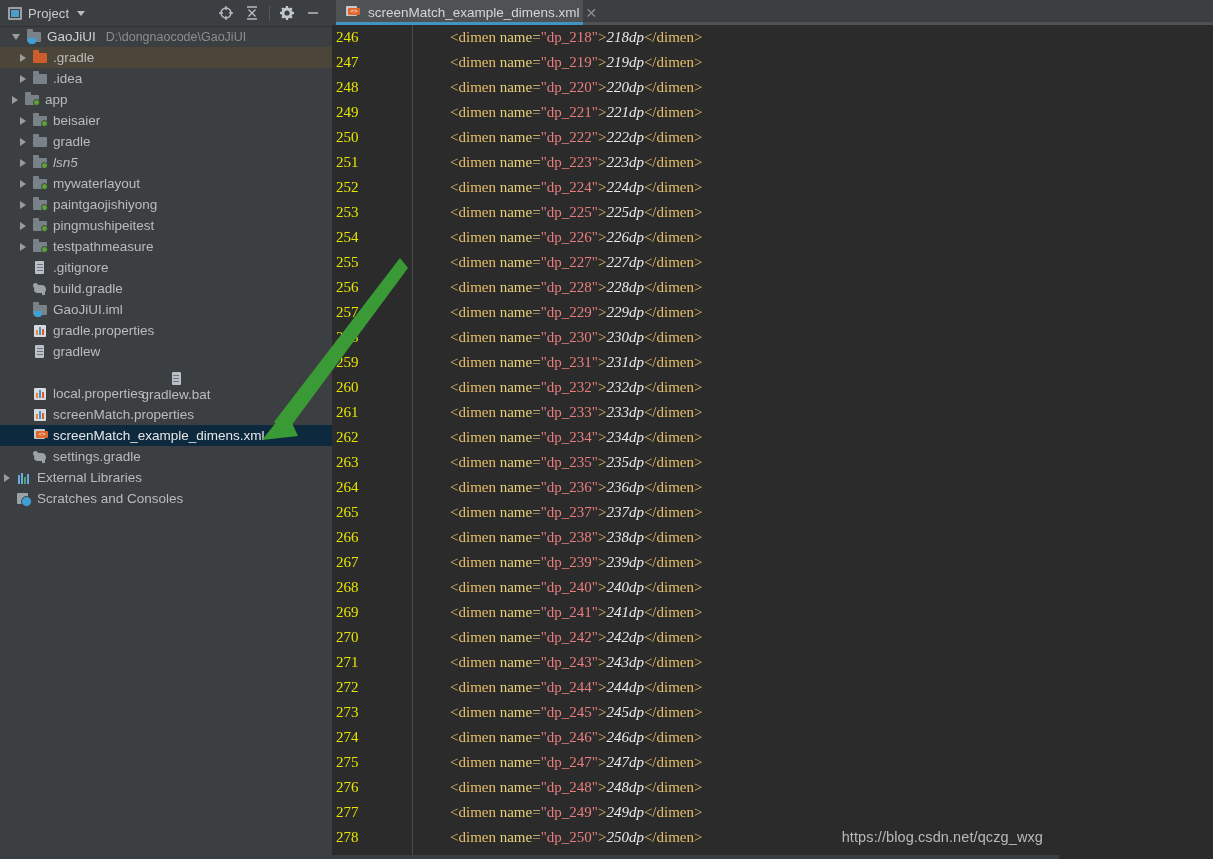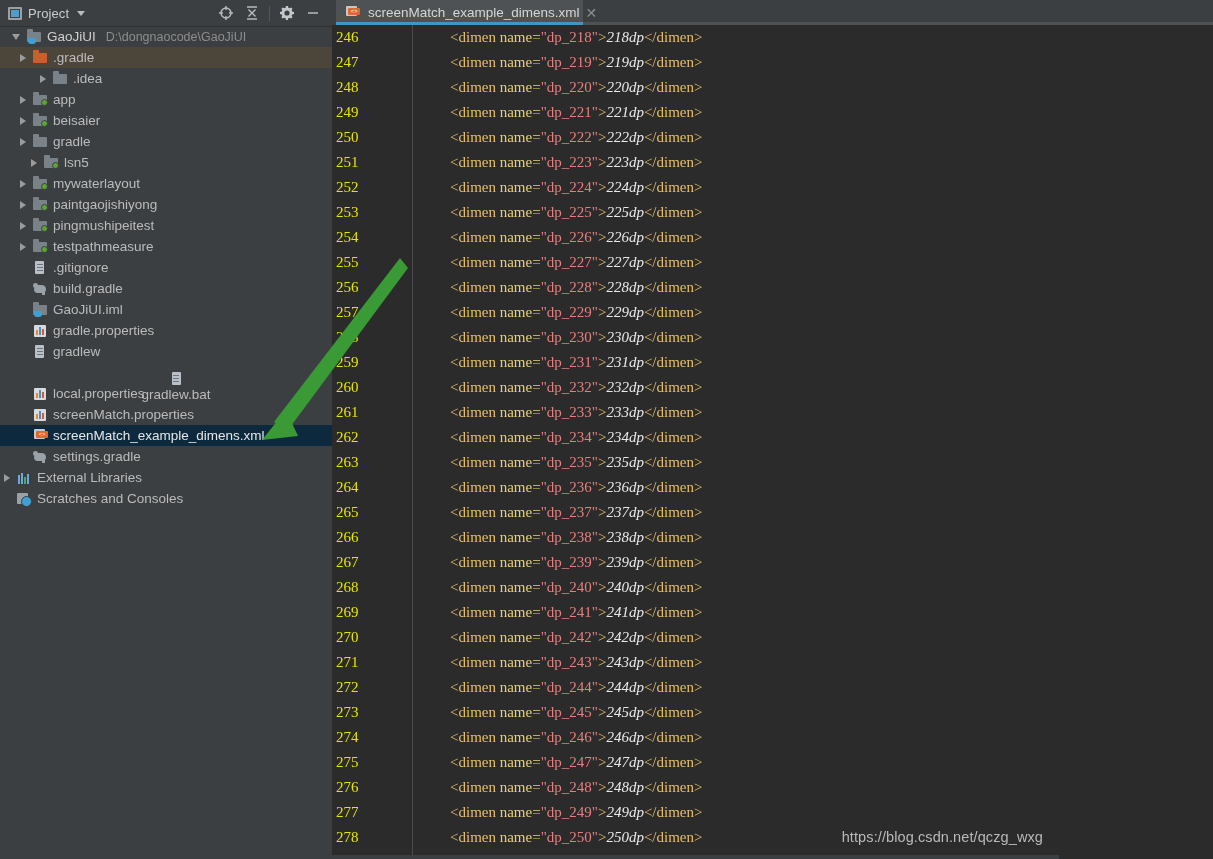--- a/index.html
+++ b/index.html
@@ -237,28 +237,28 @@
         <span class="path-note">D:\dongnaocode\GaoJiUI</span>
       </div>
       <div id="tree-rows">
           <div class="row hover" style="padding-left: 20px;">
             <span class="arrow"></span>
             <span class="ico" style="margin-left: 6px;">
               <span class="ic-folder orange"></span>
             </span>
             <span class="lbl">.gradle</span>
           </div>
-          <div class="row" style="padding-left: 20px; margin-left: 20px;">
+          <div class="row" style="padding-left: 20px;">
             <span class="arrow"></span>
             <span class="ico" style="margin-left: 6px;">
               <span class="ic-folder"></span>
             </span>
             <span class="lbl">.idea</span>
           </div>
-          <div class="row" style="padding-left: 20px;">
+          <div class="row" style="padding-left: 12px;">
             <span class="arrow"></span>
             <span class="ico" style="margin-left: 6px;">
               <span class="ic-folder">
                 <span class="mod"></span>
               </span>
             </span>
             <span class="lbl">app</span>
           </div>
           <div class="row" style="padding-left: 20px;">
             <span class="arrow"></span>
@@ -269,21 +269,21 @@
             </span>
             <span class="lbl">beisaier</span>
           </div>
           <div class="row" style="padding-left: 20px;">
             <span class="arrow"></span>
             <span class="ico" style="margin-left: 6px;">
               <span class="ic-folder"></span>
             </span>
             <span class="lbl">gradle</span>
           </div>
-          <div class="row" style="padding-left: 31px;">
+          <div class="row" style="padding-left: 20px; font-style: italic;">
             <span class="arrow"></span>
             <span class="ico" style="margin-left: 6px;">
               <span class="ic-folder">
                 <span class="mod"></span>
               </span>
             </span>
             <span class="lbl">lsn5</span>
           </div>
           <div class="row" style="padding-left: 20px;">
             <span class="arrow"></span>

